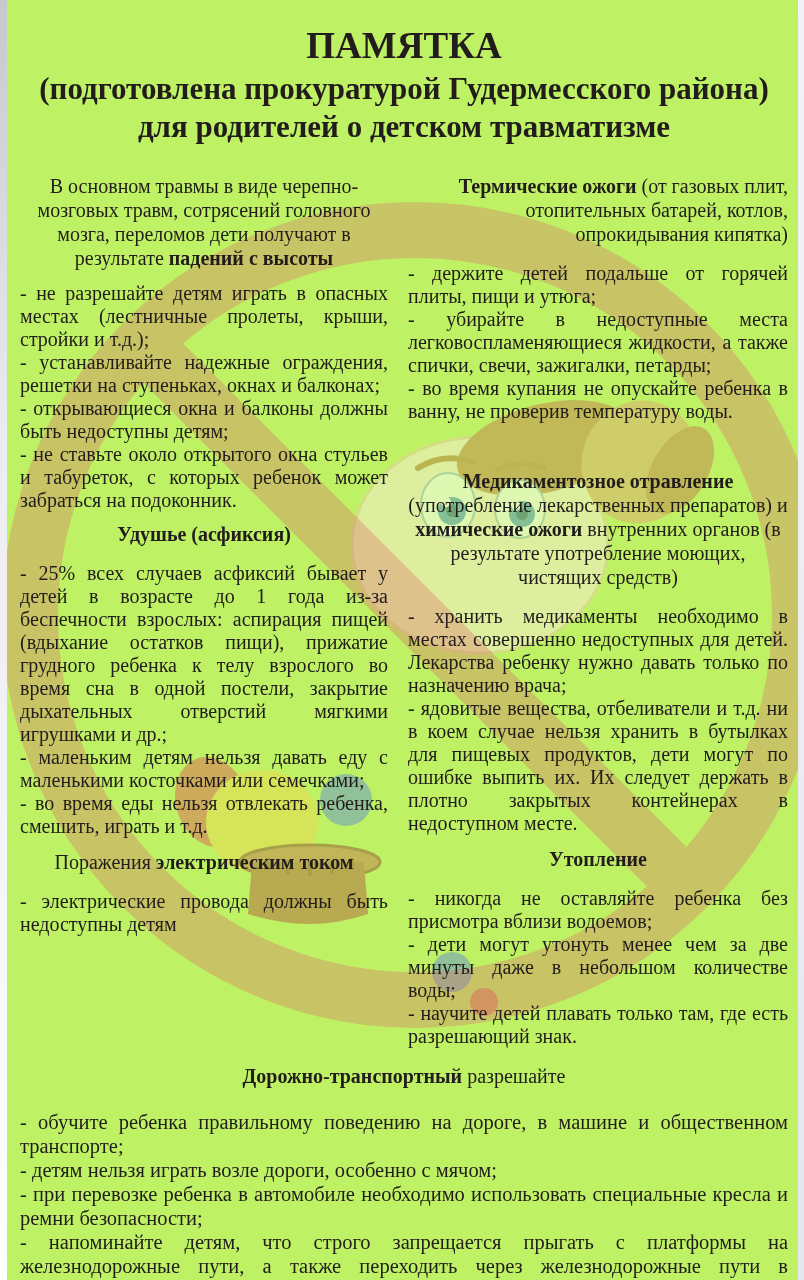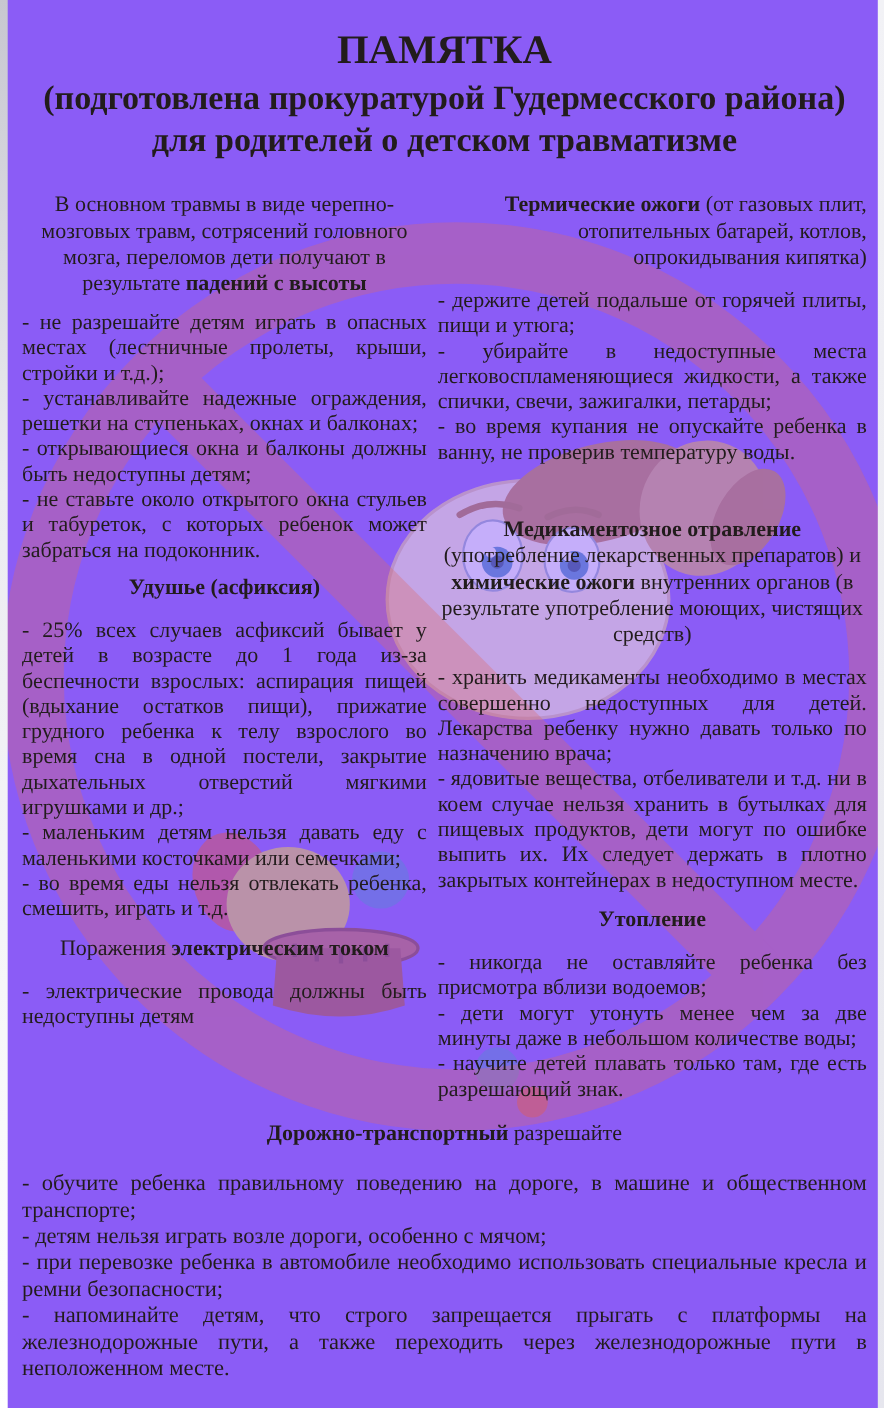--- a/index.html
+++ b/index.html
@@ -1,31 +1,31 @@
 <!DOCTYPE html>
 <html lang="ru"><head>
 <meta charset="utf-8">
 <style>
   html,body { margin:0; padding:0; background:#ffffff; }
   .page {
     position:relative; width:804px; height:1280px; overflow:hidden;
-    background:#8b5cf6; color:#221c1c;
+    background:#bef264; color:#221c1c;
     font-family:"Liberation Serif","DejaVu Serif",serif;
   }
   .edge-left  { position:absolute; left:0; top:0; width:7px; height:100%;
                 background:linear-gradient(#c7c7d0, #ececf1 35%, #f6f6f9 70%, #ffffff); }
   .edge-right { position:absolute; right:0; top:0; width:6px; height:100%;
                 background:linear-gradient(#f2f2f6, #e6e6ee); }
   .watermark { position:absolute; left:0; top:0; z-index:0; }
   .content { position:relative; z-index:1; padding:18px 16px 0 20px; }
 
   .title1 { text-align:center; font-weight:bold; font-size:37px; line-height:40px; margin:8px 0 4px; }
   .title2 { text-align:center; font-weight:bold; font-size:31px; line-height:38px; margin:0; }
 
-  .columns { display:flex; gap:10px; margin-top:28px; }
+  .columns { display:flex; gap:20px; margin-top:28px; }
   .col-left  { width:368px; flex:none; }
   .col-right { flex:1; min-width:0; }
 
   .para   { margin:0; font-size:20px; line-height:23px; text-align:justify; }
   .center { margin:0 0 12px; font-size:20px; line-height:24px; text-align:center; }
   .sec    { margin:10px 0 16px; font-size:20px; line-height:24px; text-align:center; font-weight:normal; }
   .sec b, .center b, .title-road b { font-weight:bold; }
   .sec-first { margin-top:0;text-align:right; }
   .sec-med   { margin-top:46px; }
   .sec-tight { margin-top:12px; }

